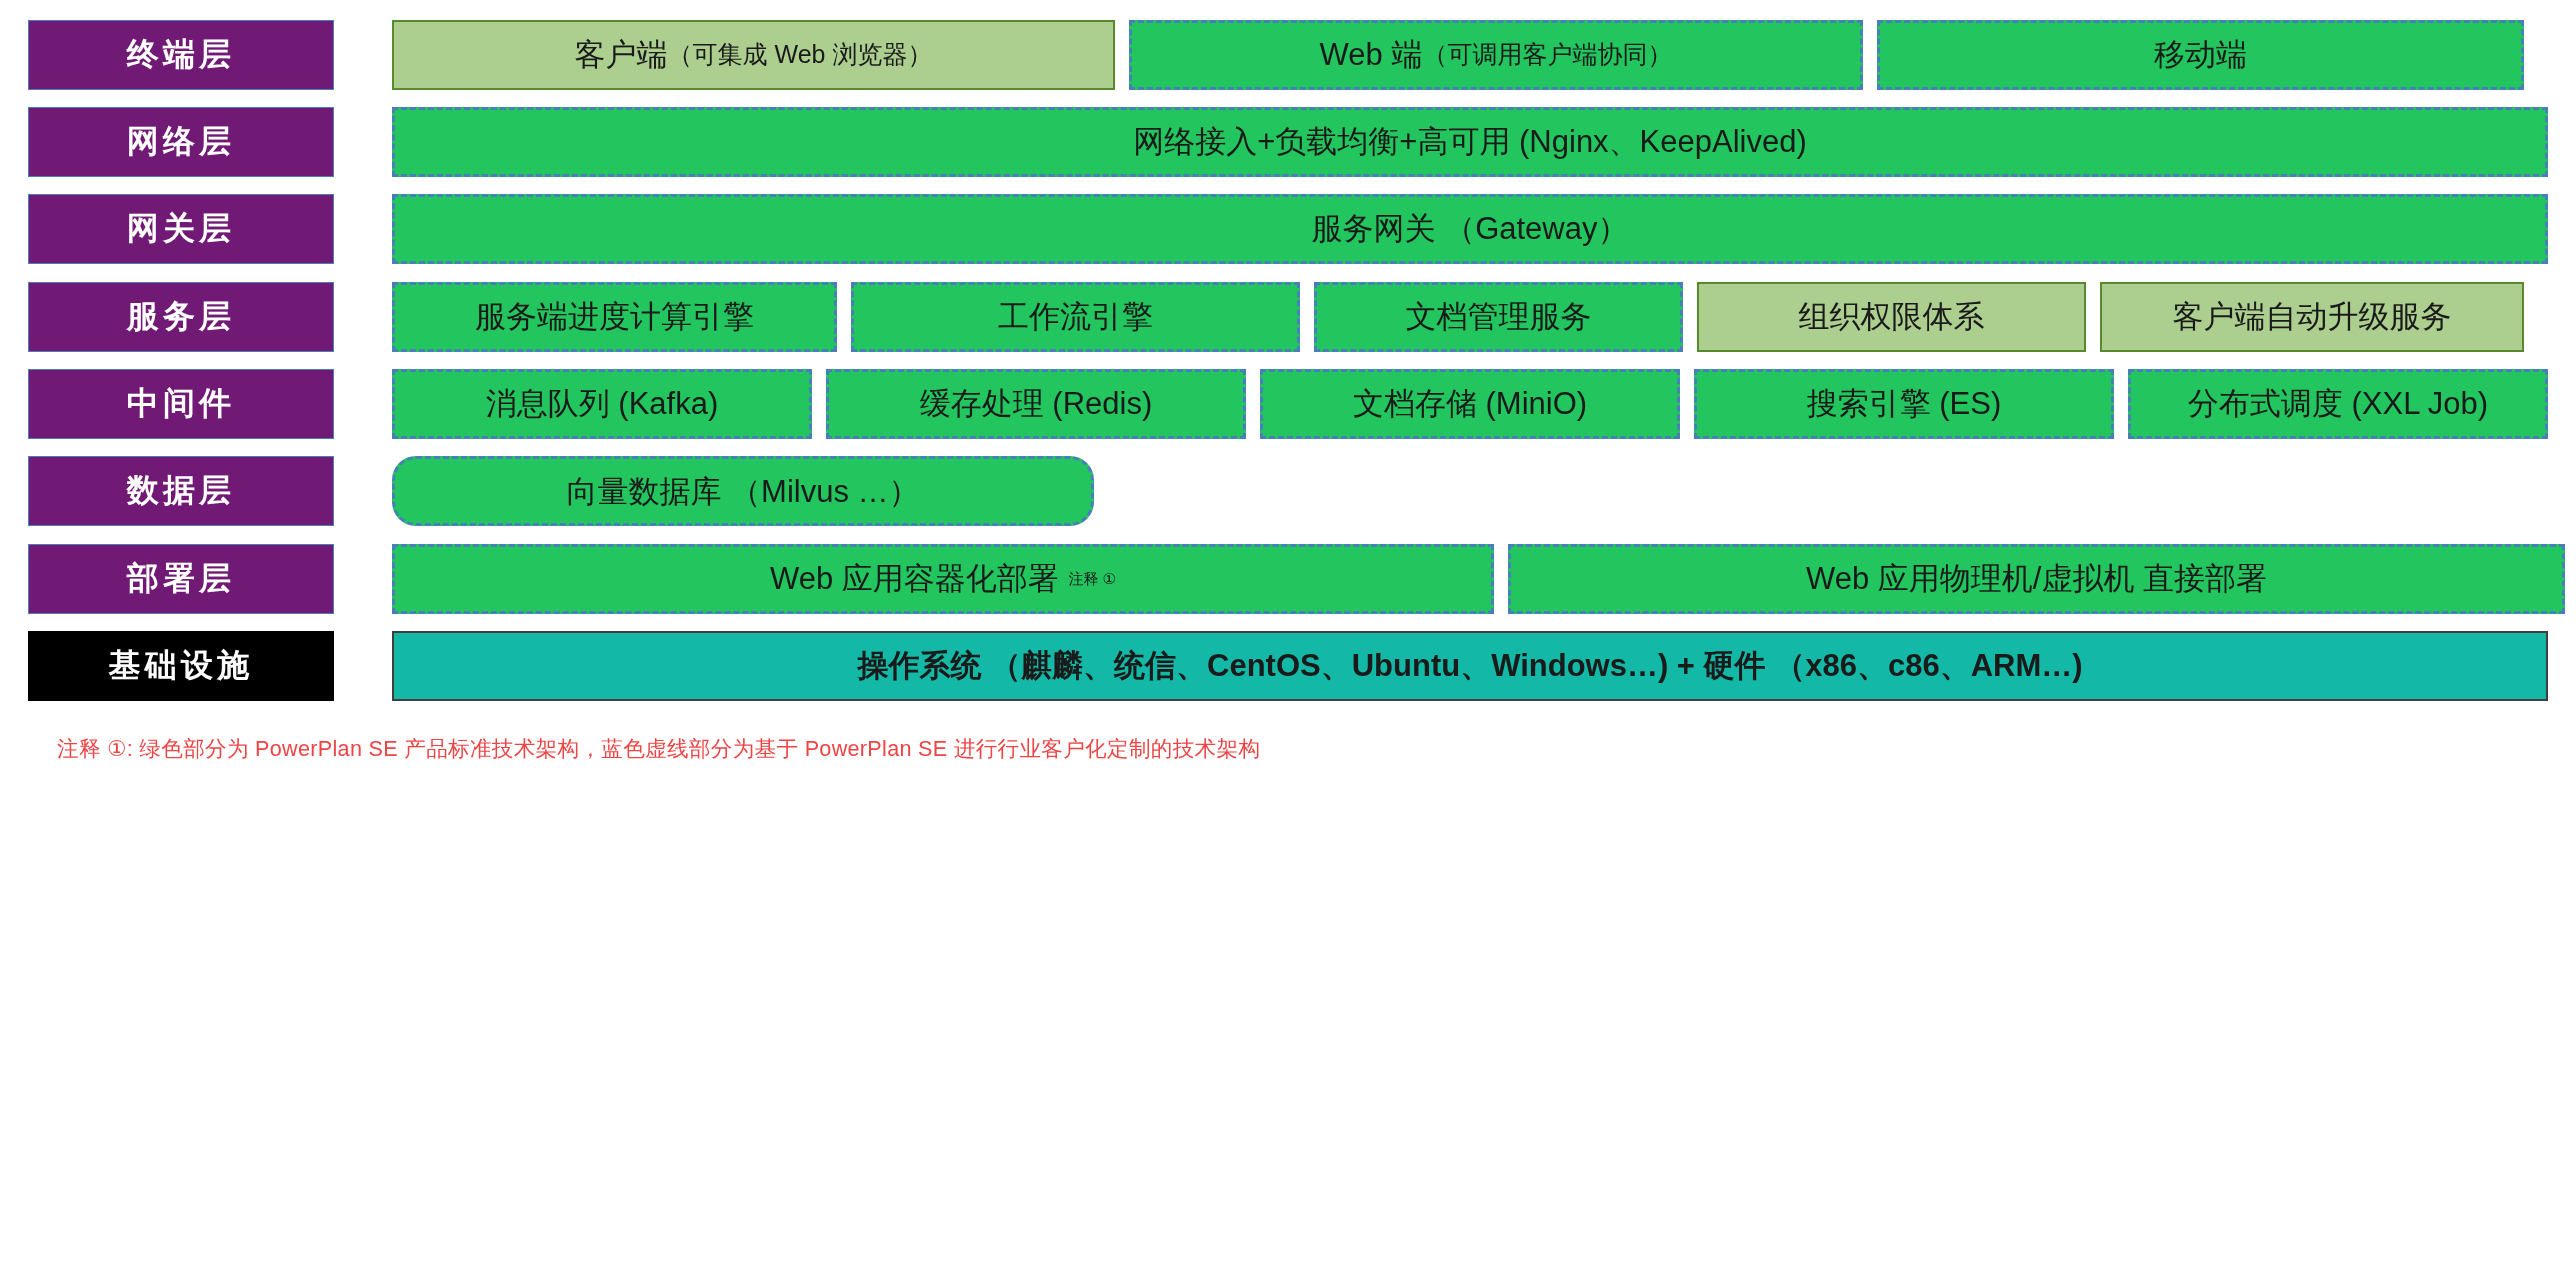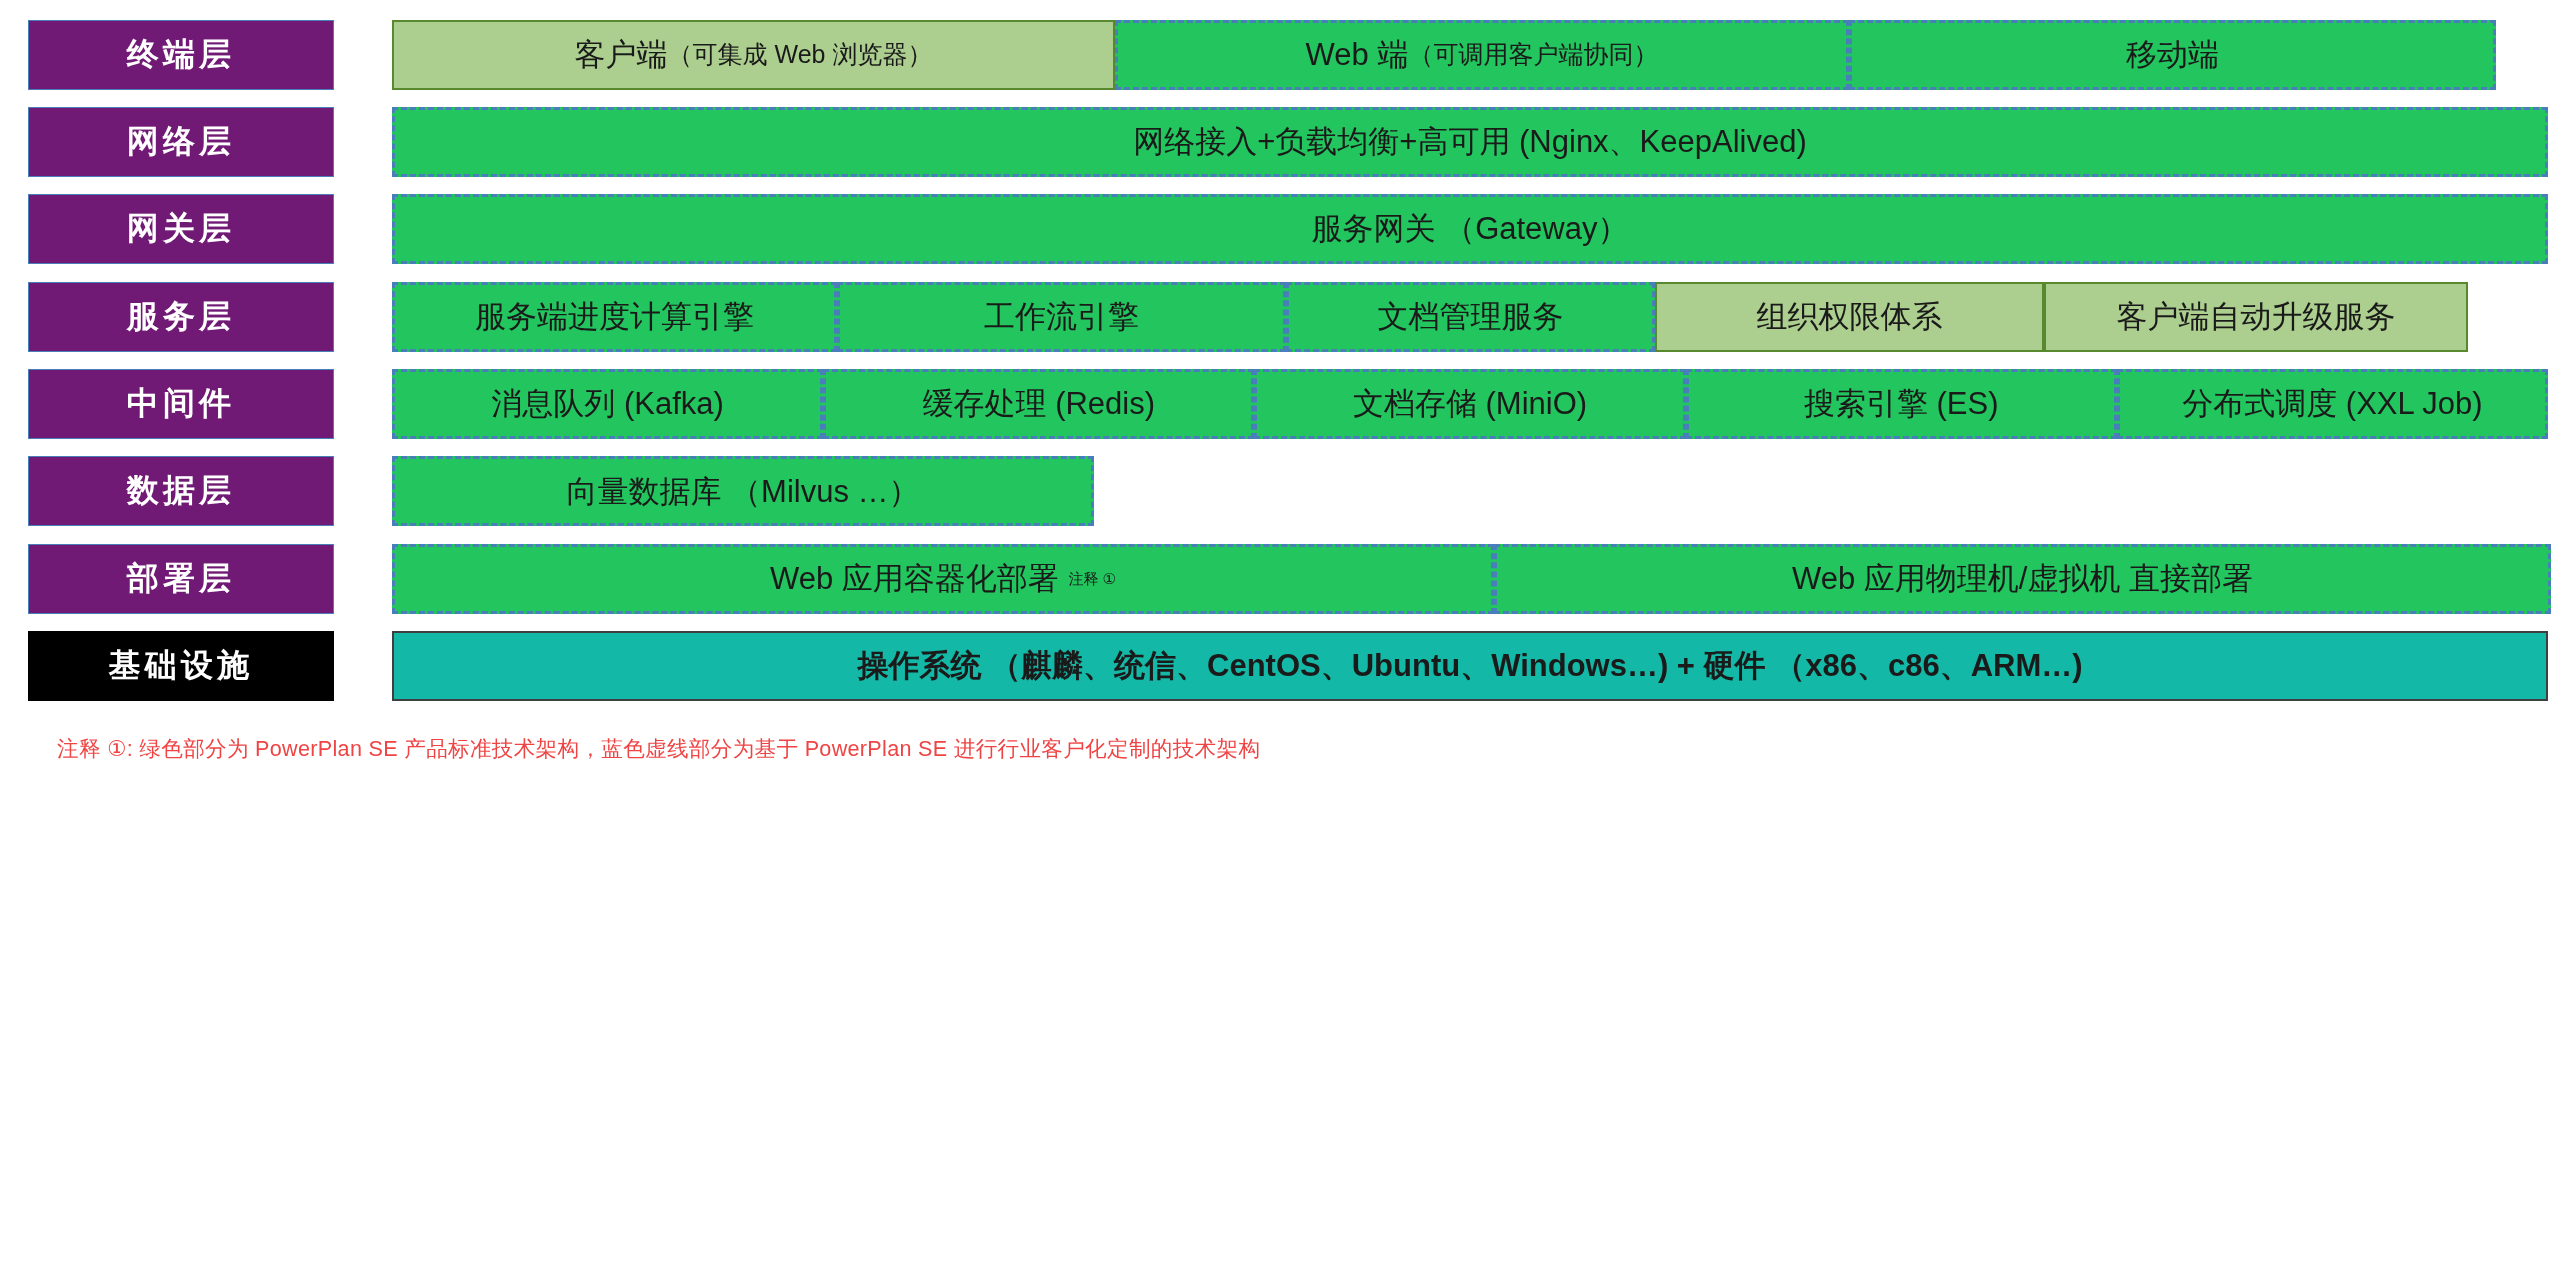--- a/index.html
+++ b/index.html
@@ -52,20 +52,21 @@
 
   .spacer {
     width: 58px;
     min-width: 58px;
   }
 
   
   .boxes {
     display: flex;
     flex: 1;
+    gap: 14px;
   }
 
   .box {
     display: flex;
     align-items: center;
     justify-content: center;
     text-align: center;
     box-sizing: border-box;
     font-size: 31px;
     color: #1a1a1a;
@@ -113,21 +114,21 @@
 
   .svc-0 { flex: 0 0 445px; }
   .svc-1 { flex: 0 0 449px; }
   .svc-2 { flex: 0 0 369px; }
   .svc-3 { flex: 0 0 389px; }
   .svc-4 { flex: 0 0 424px; }
 
   .mid-b { flex: 1 1 0; }
 
   .data-0 { flex: 0 0 1419px; }
-  .data-1 { flex: 0 0 702px; }
+  .data-1 { flex: 0 0 702px; border-radius: 24px; }
 
   .dep-0 { flex: 0 0 1102px; }
   .dep-1 { flex: 0 0 1057px; }
 
   .footnote {
     margin-top: 33px;
     margin-left: 29px;
     font-size: 21.6px;
     color: #ef4444;
     letter-spacing: 0.3px;

